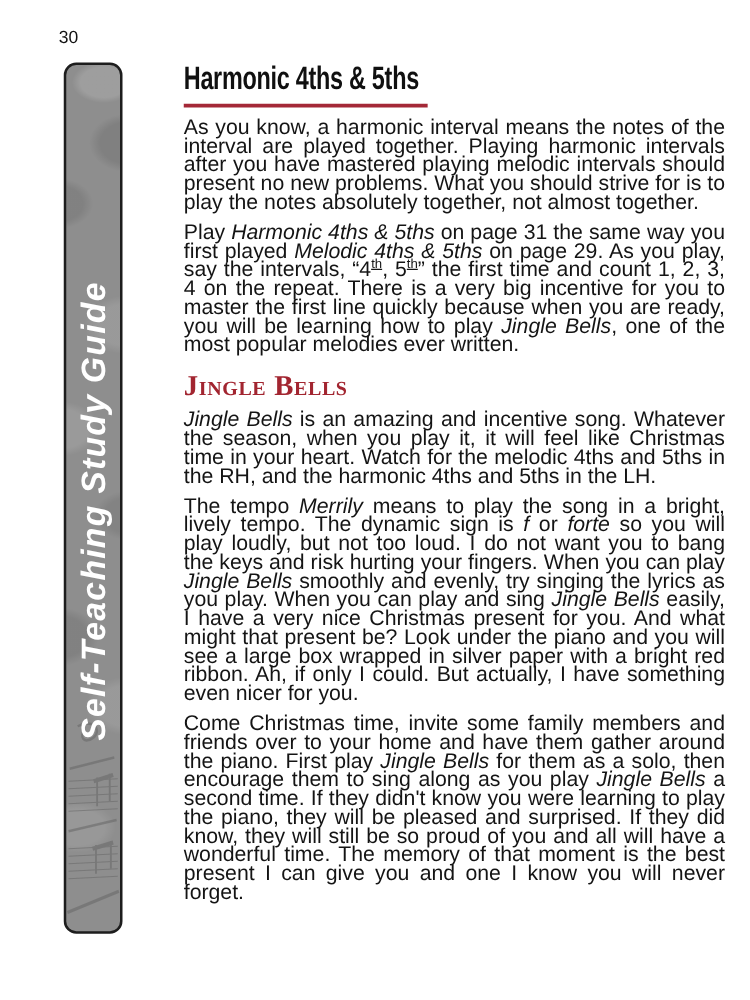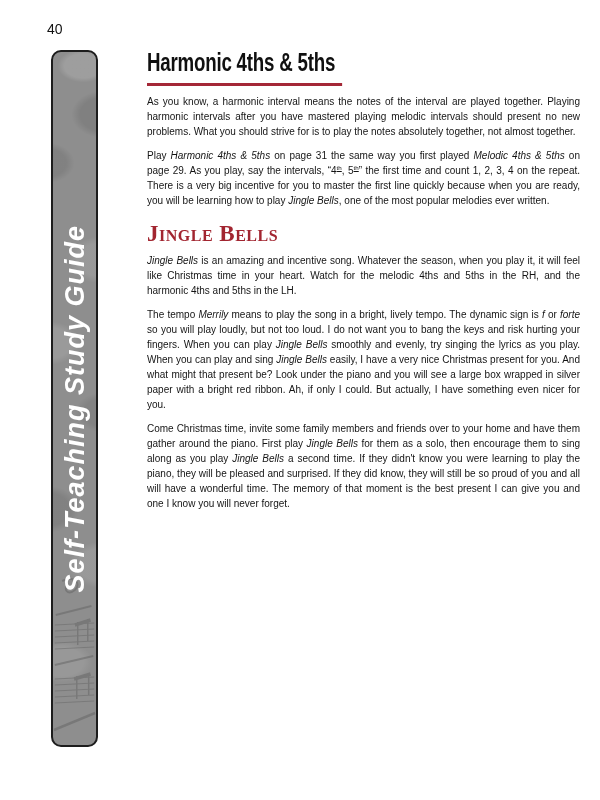--- a/index.html
+++ b/index.html
@@ -50,31 +50,31 @@
 
   h2.section{
     font-family:"Liberation Serif",serif;
     font-variant:small-caps;font-weight:bold;
     font-size:23px;letter-spacing:.5px;color:#a22530;
     margin:13px 0 6px 0;
   }
 
   .blocks p{
     margin:0 0 9px 0;
-    font-size:10px;line-height:15px;text-align:justify;color:#141414;
+    font-size:17px;line-height:15px;text-align:justify;color:#141414;
   }
   .blocks p em{font-style:italic;}
   .blocks p sup{font-size:.62em;vertical-align:super;line-height:0;text-decoration:underline;}
 </style>
 </head>
 <body>
 
 <div class="page">
 
-  <div class="page-number">40</div>
+  <div class="page-number">30</div>
 
   <aside class="sidebar">
     <svg class="staff-art" viewBox="0 0 47 170" preserveAspectRatio="none" xmlns="http://www.w3.org/2000/svg">
       <g stroke="#676767" fill="none">
         <path d="M10,6 C22,0 32,8 24,15 C16,21 10,14 17,9" stroke-width="2"></path>
         <line x1="3" y1="40" x2="42" y2="31" stroke-width="2"></line>
         <line x1="2" y1="50" x2="45" y2="48" stroke-width="1"></line>
         <line x1="2" y1="56" x2="45" y2="54" stroke-width="1"></line>
         <line x1="2" y1="62" x2="45" y2="60" stroke-width="1"></line>
         <line x1="2" y1="68" x2="45" y2="66" stroke-width="1"></line>

